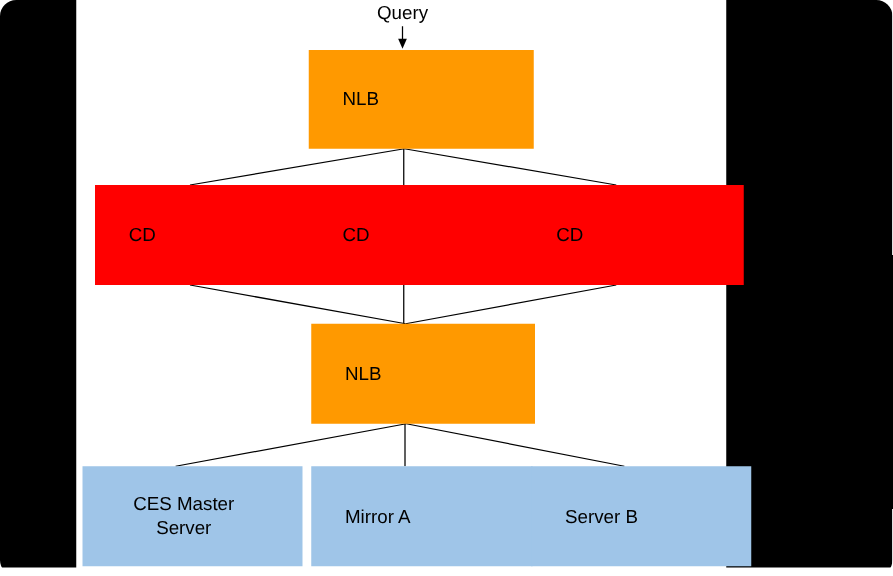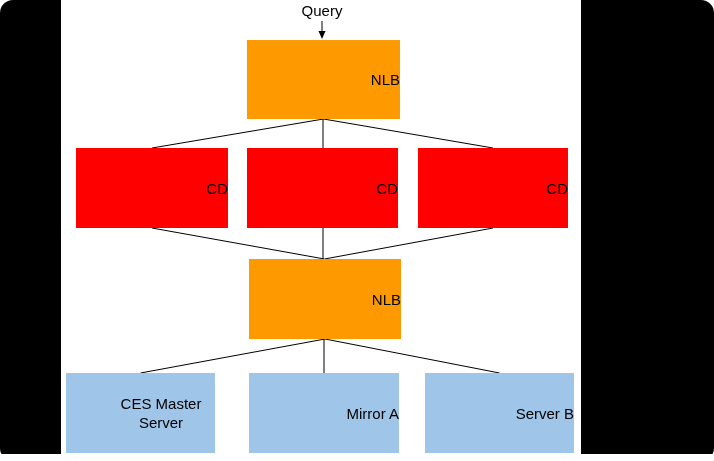--- a/index.html
+++ b/index.html
@@ -25,24 +25,25 @@
     position: absolute;
     left: 0; top: 0;
     width: 714px; height: 461px;
   }
   .lines line { stroke: #000000; stroke-width: 1; }
   .lines polygon { fill: #000000; }
   .node {
     position: absolute;
     display: flex;
     align-items: center;
-    justify-content: flex-end;
+    justify-content: flex-start;
     font-size: 15px;
     line-height: 19px;
     text-align: center;
+    padding-left: 27px;
   }
   .node .lbl { display: inline-block; }
   .node .lbl.wrap { max-width: 108px; }
   .query-label {
     position: absolute;
     left: 247px; top: 2px; width: 150px;
     font-size: 15px;
     text-align: center;
   }
   

